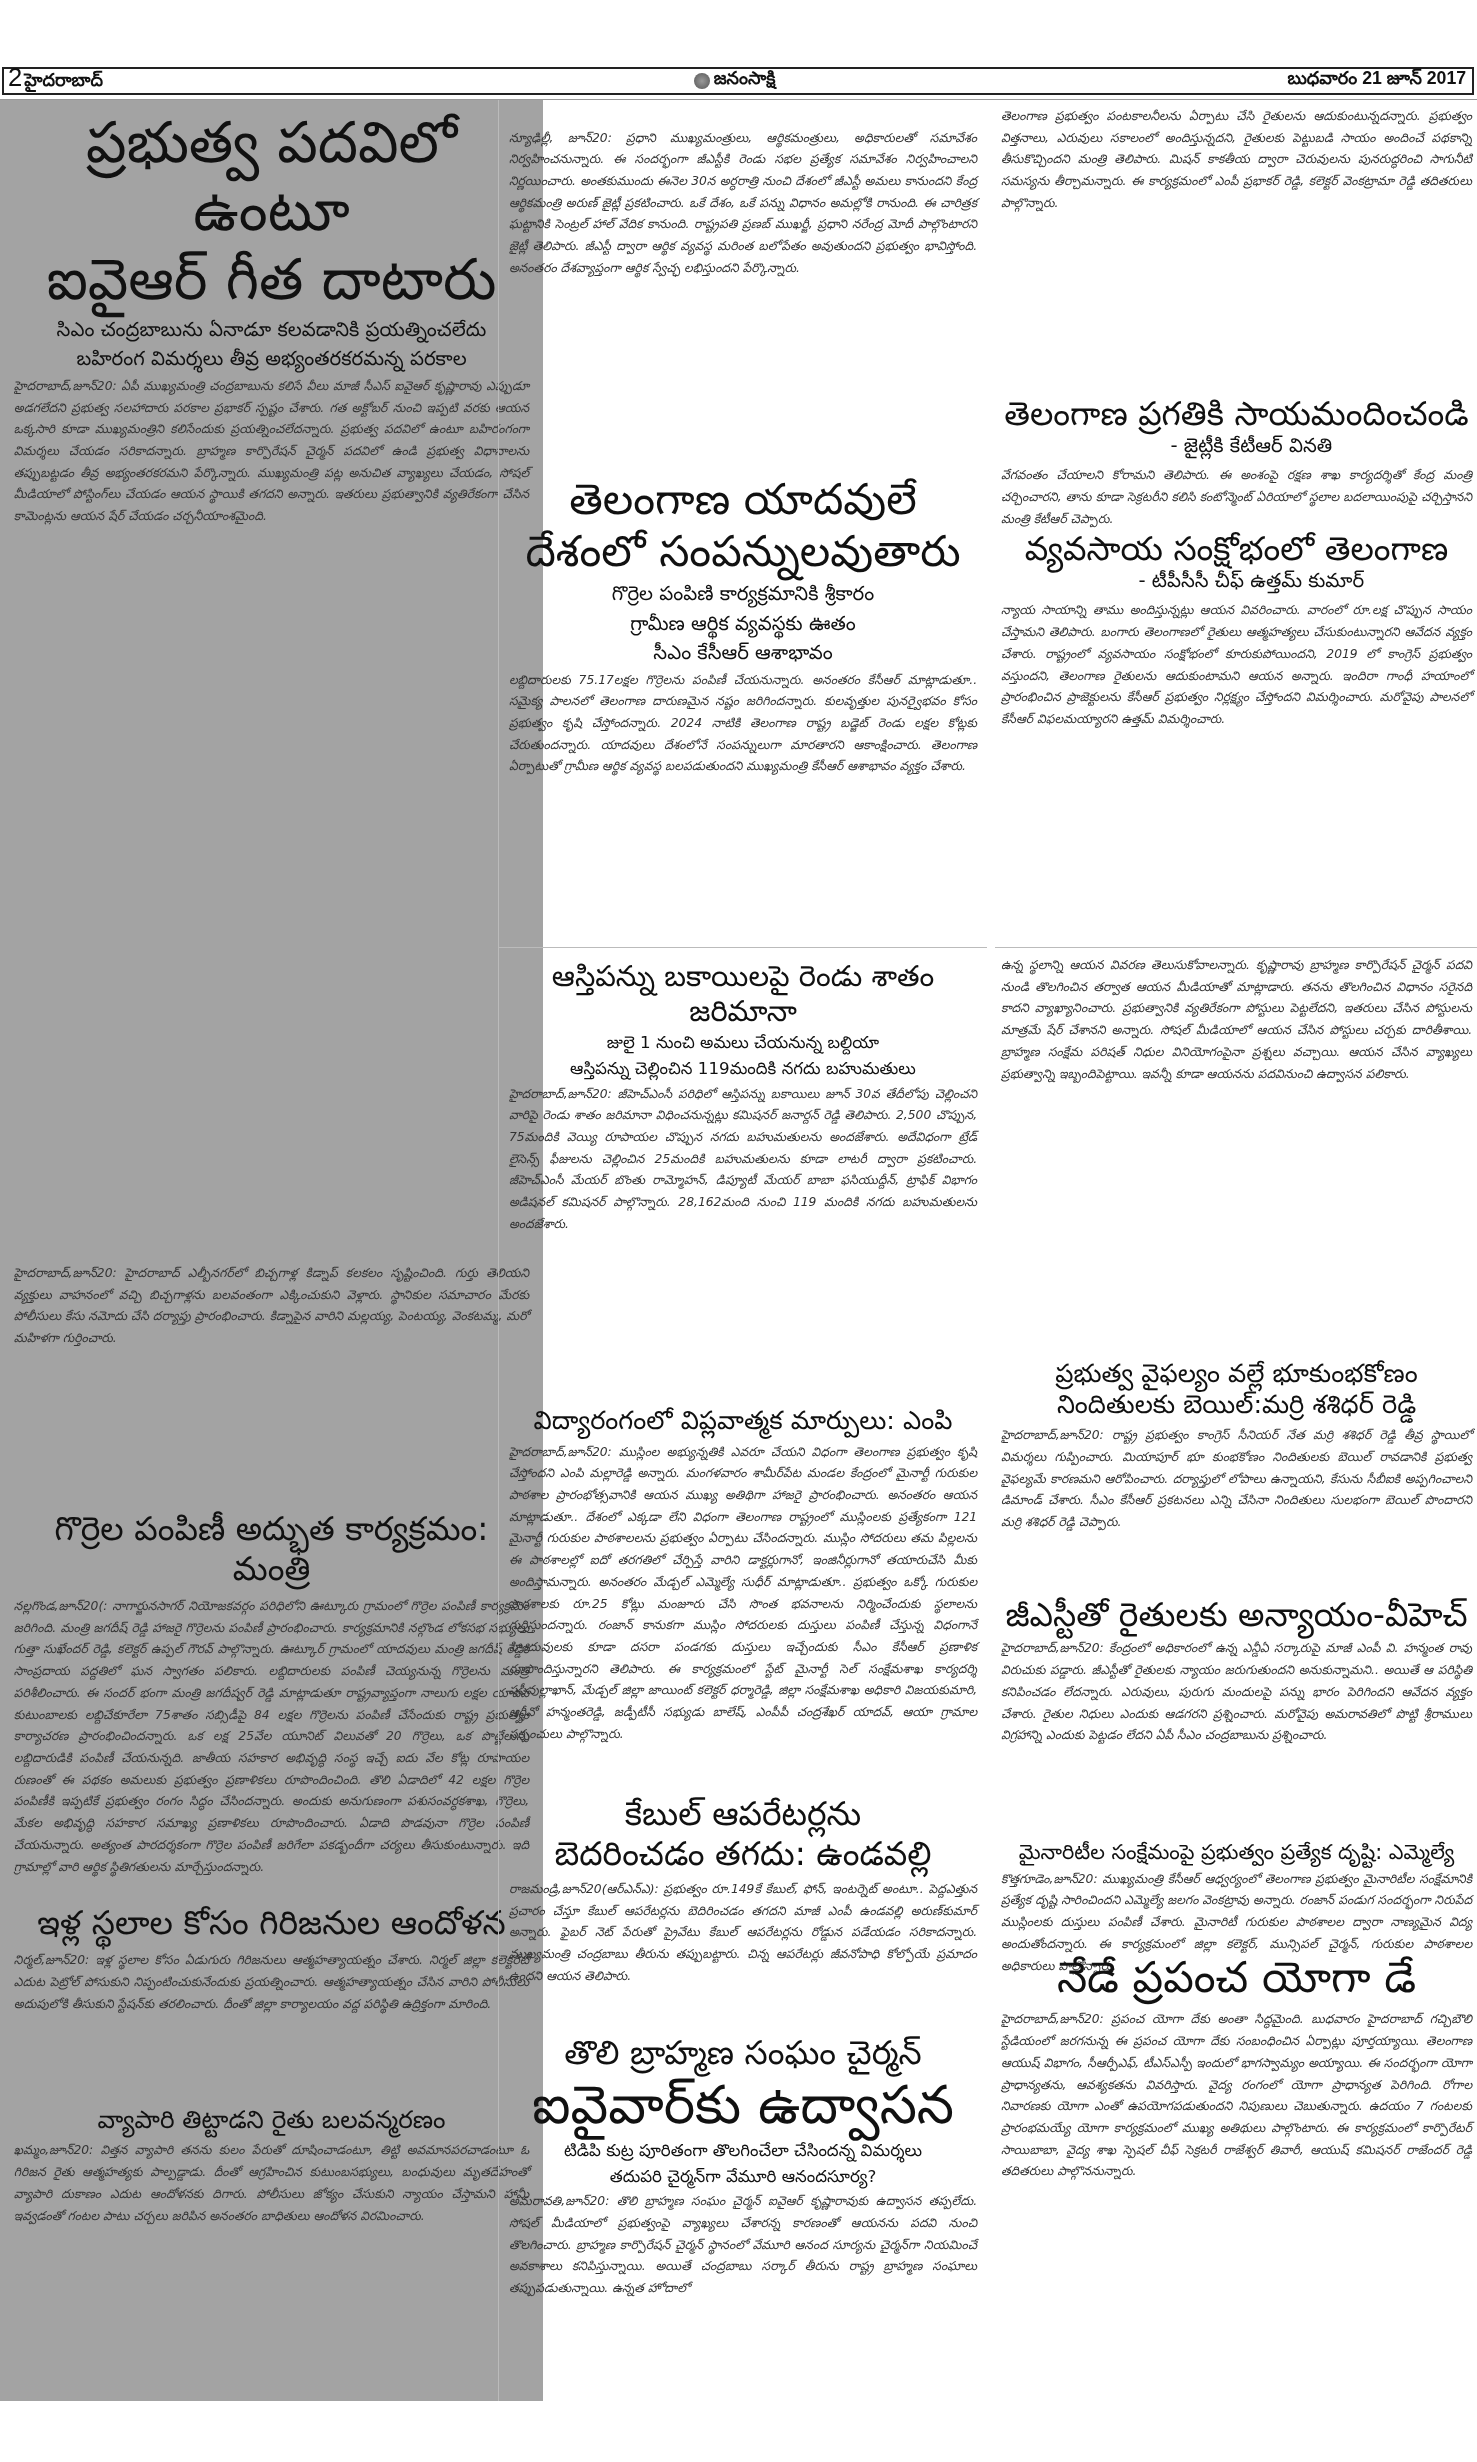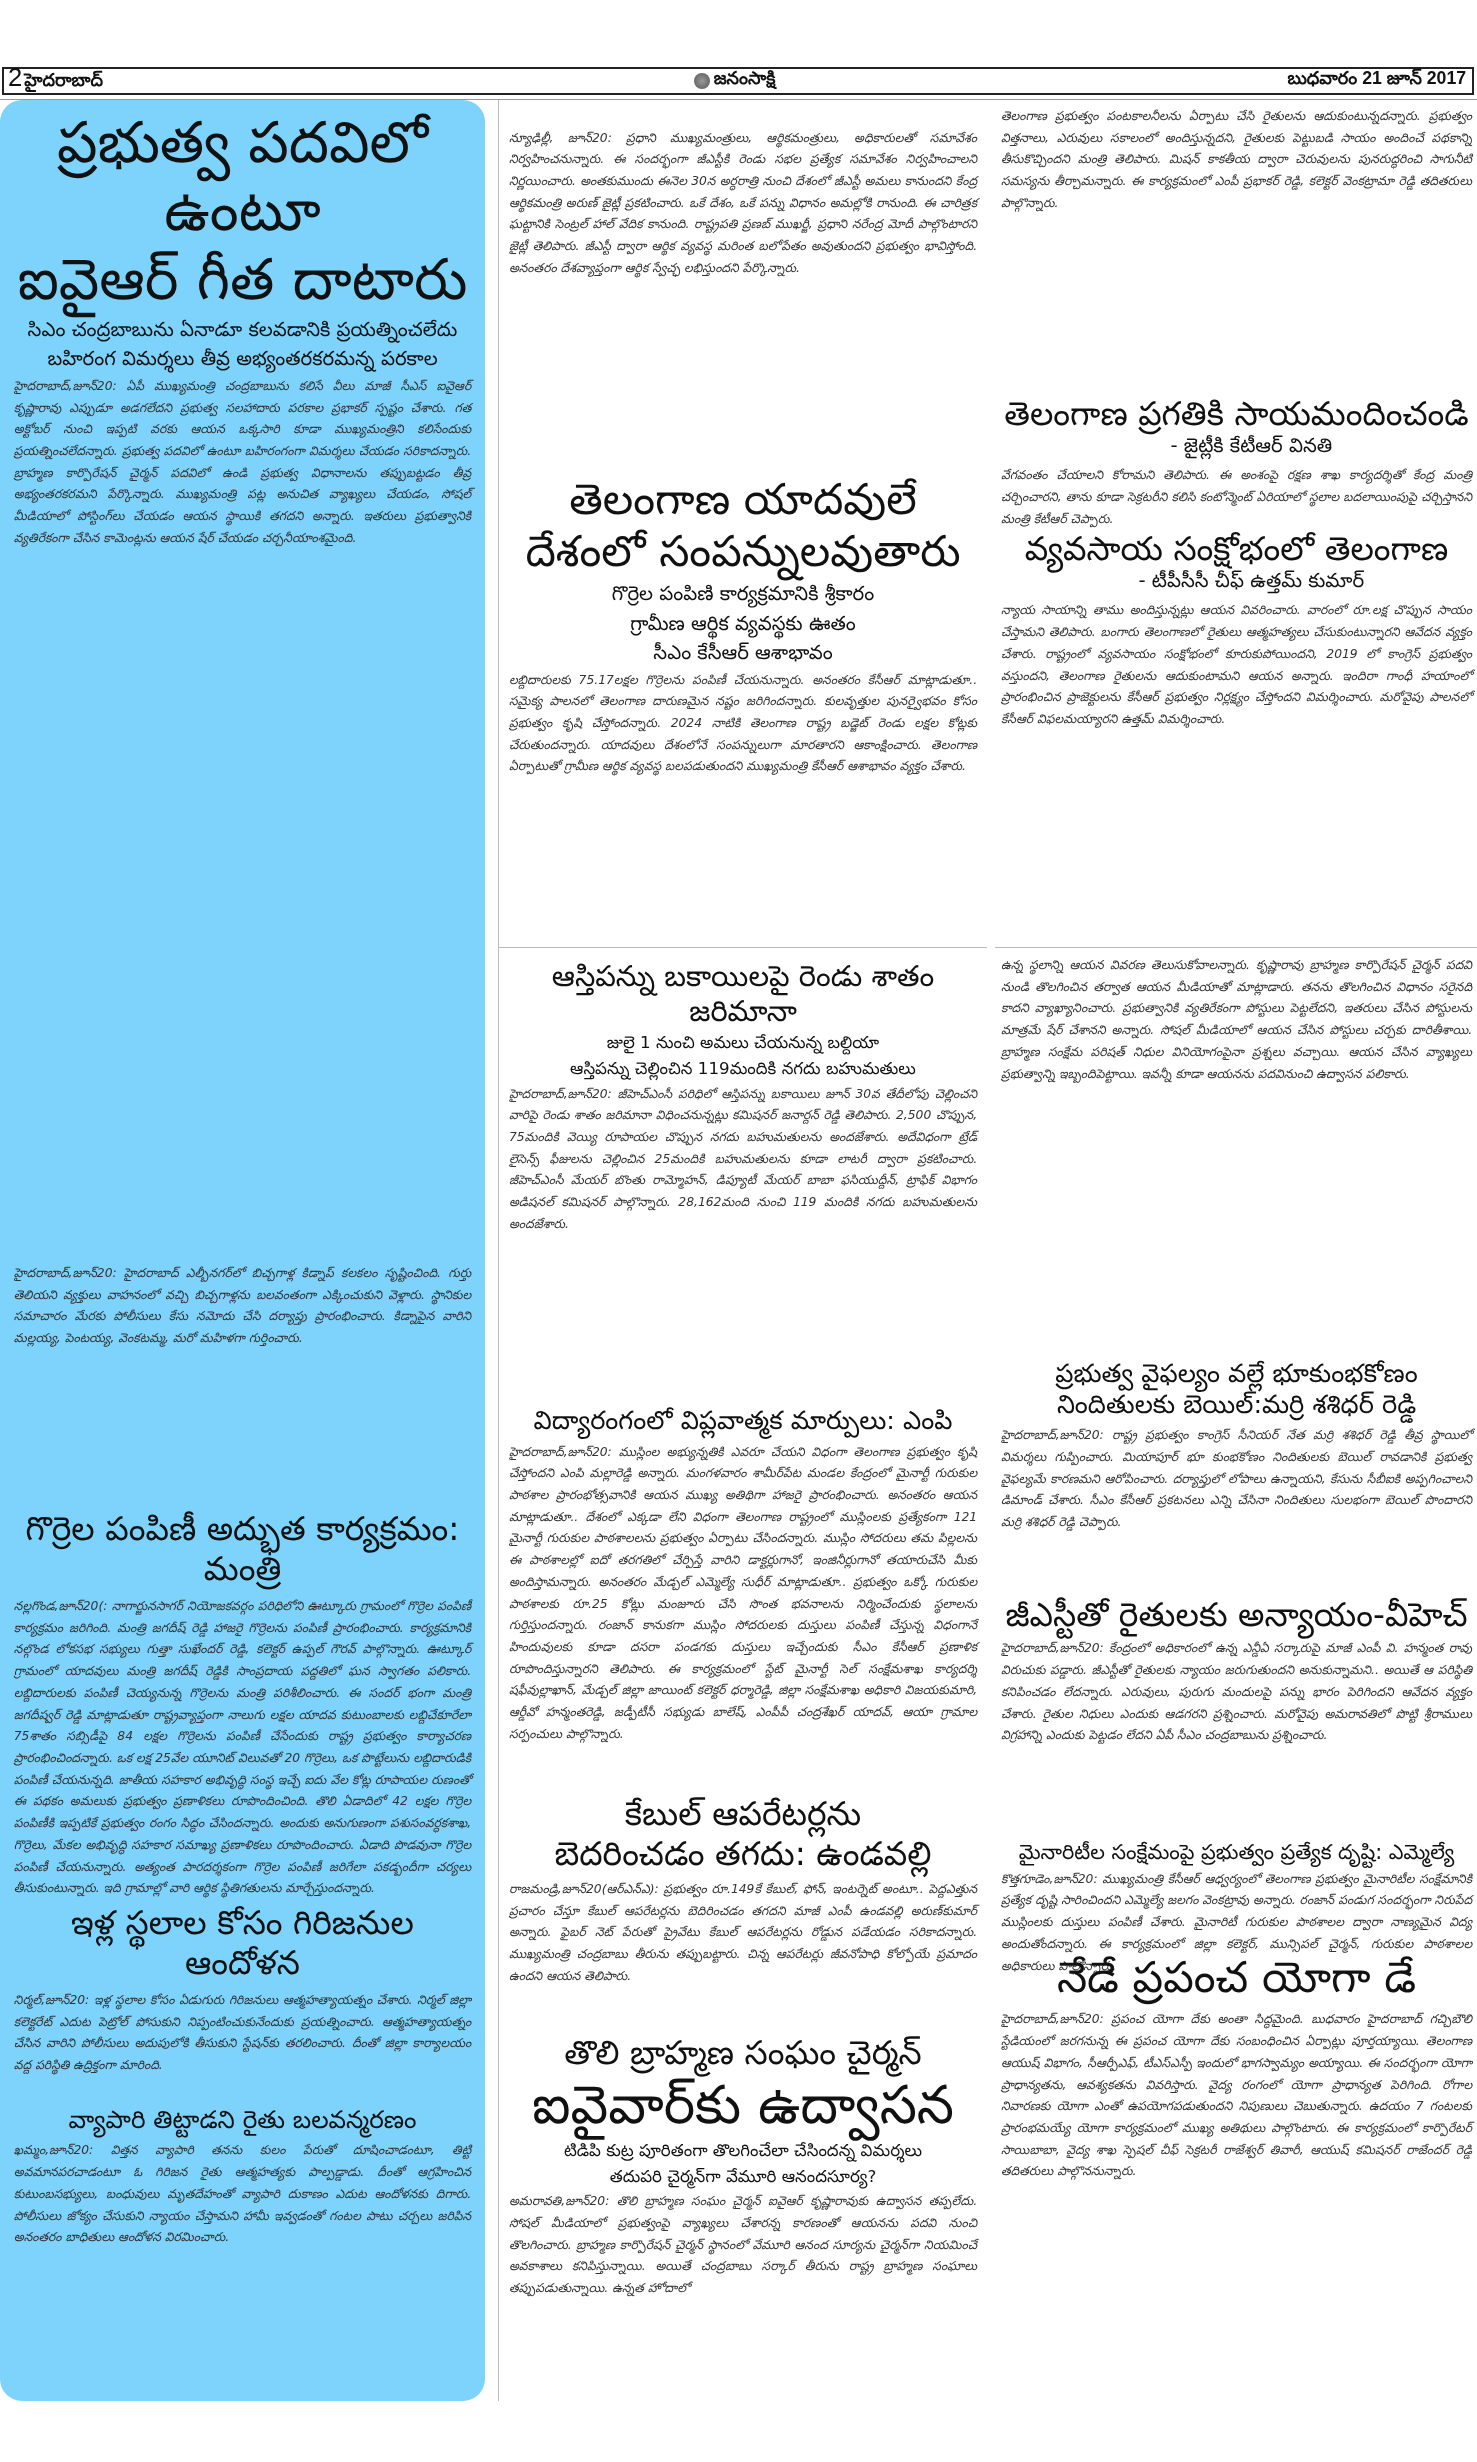--- a/index.html
+++ b/index.html
@@ -6,21 +6,21 @@
   body{width:1478px;height:2463px;position:relative;overflow:hidden;font-family:"DejaVu Sans",sans-serif;color:#111;}
   .masthead{position:absolute;left:2px;top:67px;width:1472px;height:27.6px;border:2px solid #222;box-sizing:border-box;display:flex;align-items:center;justify-content:space-between;}
   .masthead .left{display:flex;align-items:baseline;padding-left:3.9px;}
   .pageno{font-size:25.6px;font-family:"Liberation Sans",sans-serif;line-height:23.6px;}
   .city{font-size:17.7px;font-weight:bold;margin-left:2px;}
   .brand{position:absolute;left:690px;top:0;height:23.6px;display:flex;align-items:center;font-size:17.7px;font-weight:bold;}
   .brand .logo{width:15.8px;height:15.8px;border-radius:50%;background:radial-gradient(#999,#555);margin-right:3.9px;}
   .date{font-size:17.7px;font-weight:bold;padding-right:5.9px;font-family:"Liberation Sans",sans-serif;}
   .rule{position:absolute;left:0;top:99px;width:1478px;height:1px;background:#999;}
   .col{position:absolute;top:100px;box-sizing:border-box;}
-  .col-left{left:0;width:485px;height:2301px;background:#7dd3fc;padding:0 13.8px;border-radius:22px;}
+  .col-left{left:0;width:543px;height:2301px;background:#a3a3a3;padding:0 13.8px;}
   .col-mid{left:498px;width:489px;padding:0 7.9px;border-left:1px solid #bbb;}
   .col-right{left:995px;width:483px;padding:0 5.9px;}
   .story{position:absolute;left:0;right:0;box-sizing:border-box;}
   .col-left .story{padding:0 13.8px;}
   .col-mid .story{padding:0 9.9px;}
   .col-right .story{padding:0 5.9px;}
   h1,h2,h3,h4{margin:0;font-weight:normal;text-align:center;line-height:1.2;}
   .h-xl{font-size:57px;}
   .h-lg{font-size:43px;}
   .h-md{font-size:33px;}

